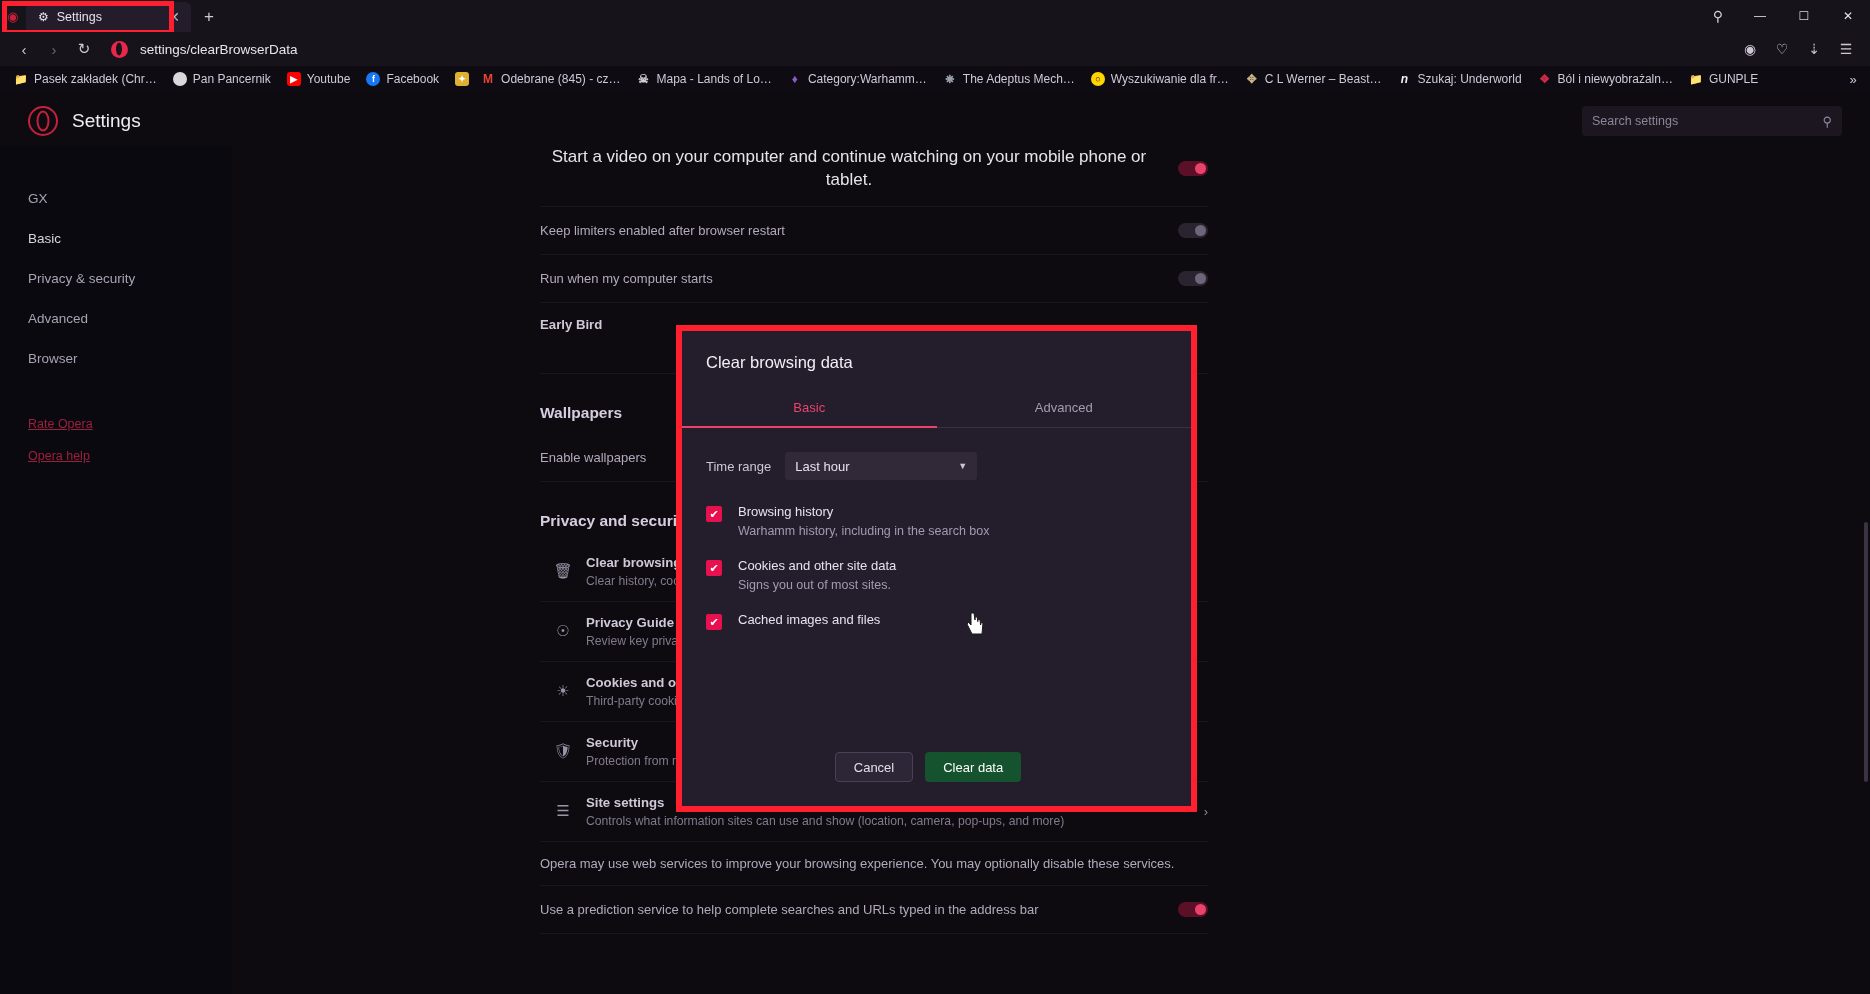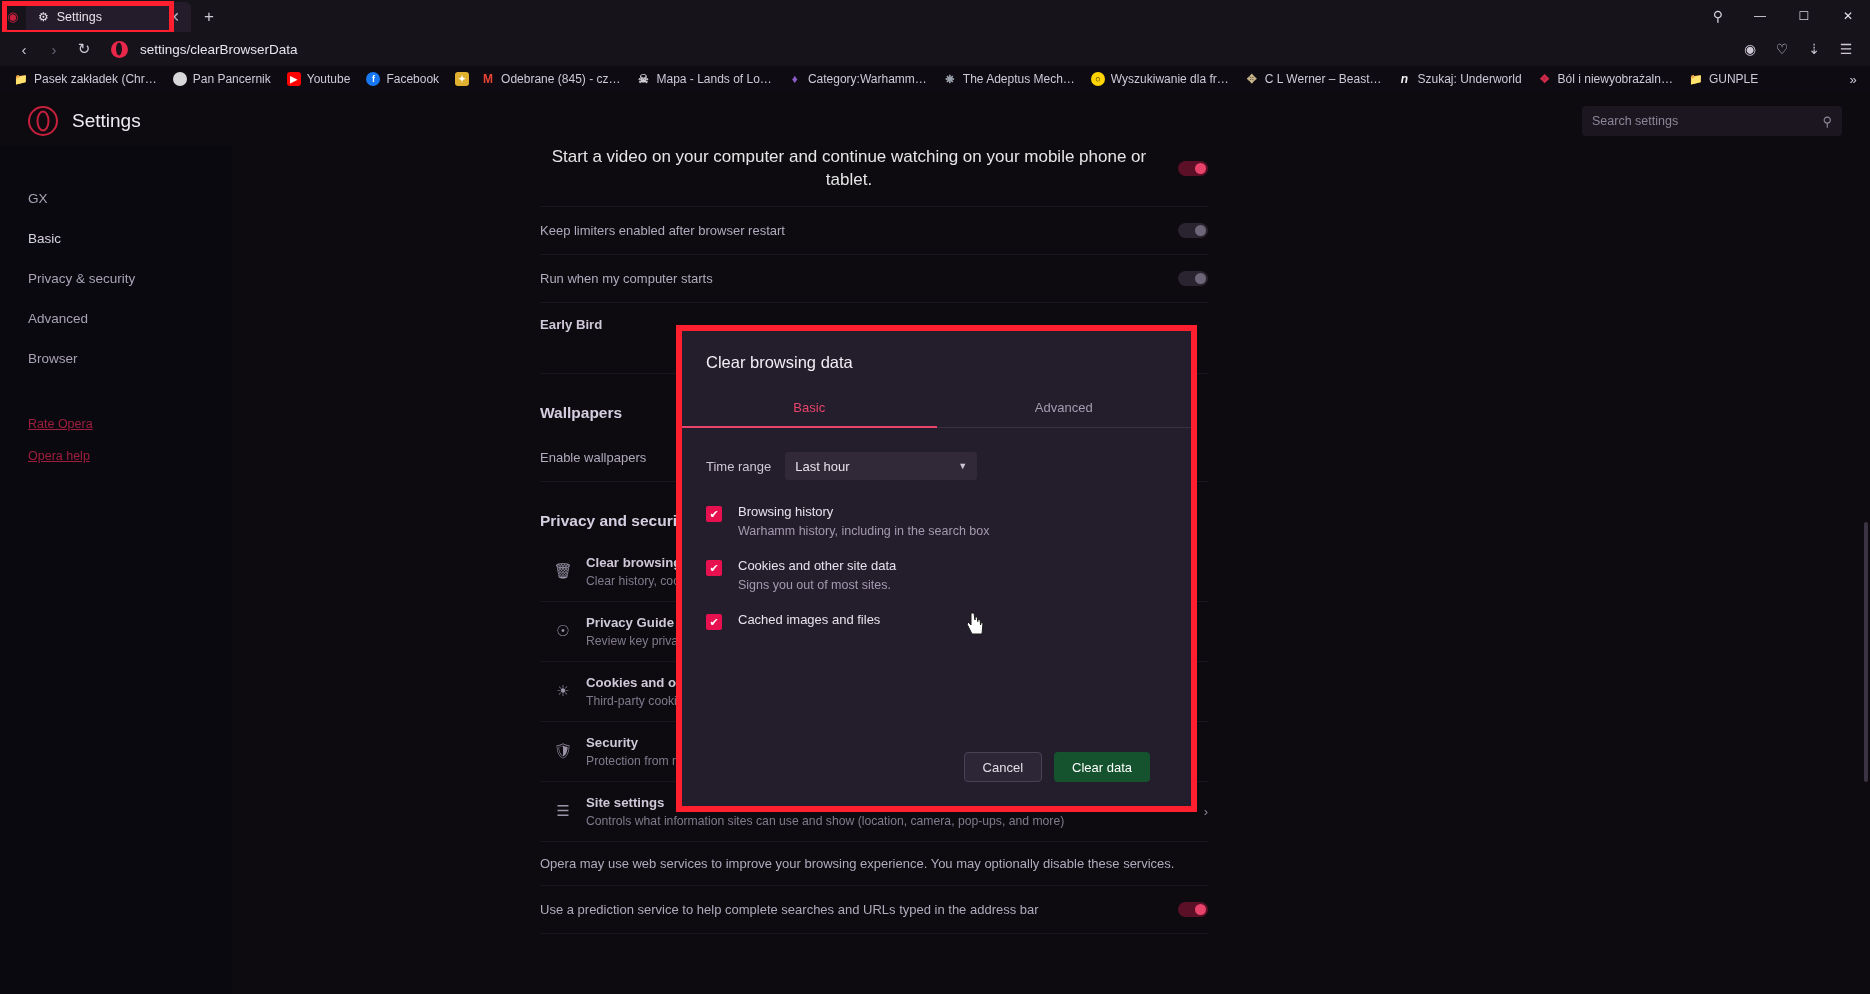--- a/index.html
+++ b/index.html
@@ -236,21 +236,21 @@
   .cb {
     width: 16px; height: 16px; flex: 0 0 16px; border-radius: 2px;
     background: #e8114f; margin-right: 16px; margin-top: 2px;
     display: flex; align-items: center; justify-content: center;
     color: #fff; font-size: 11px; line-height: 1;
   }
   .cb-text .cb-title { color: #e7e2ed; font-size: 13px; margin-bottom: 5px; }
   .cb-text .cb-sub { color: #a39bb0; font-size: 12.5px; }
 
   .modal-footer {
-    display: flex; justify-content: flex-end; gap: 12px;
+    display: flex; justify-content: center; gap: 12px;
     padding: 0 41px 24px 24px;
   }
   .btn {
     height: 30px; border-radius: 4px; font-size: 13px;
     display: flex; align-items: center; justify-content: center;
     padding: 0 18px;
   }
   .btn-cancel { background: #2d2636; border: 1px solid #4a4157; color: #e3dfe9; }
   .btn-primary { background: #14532d; color: #fff; min-width: 88px; }
 

